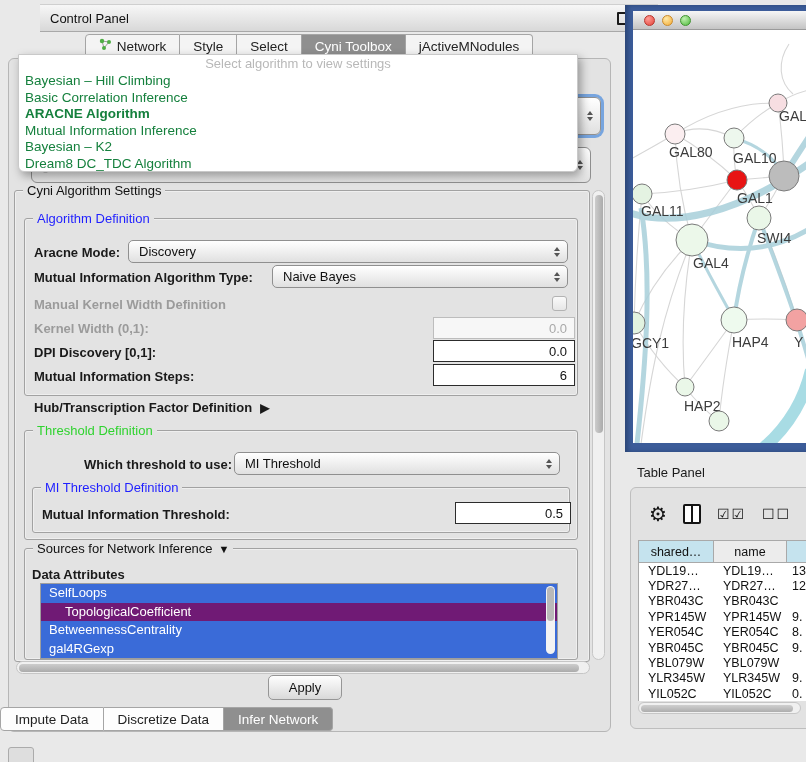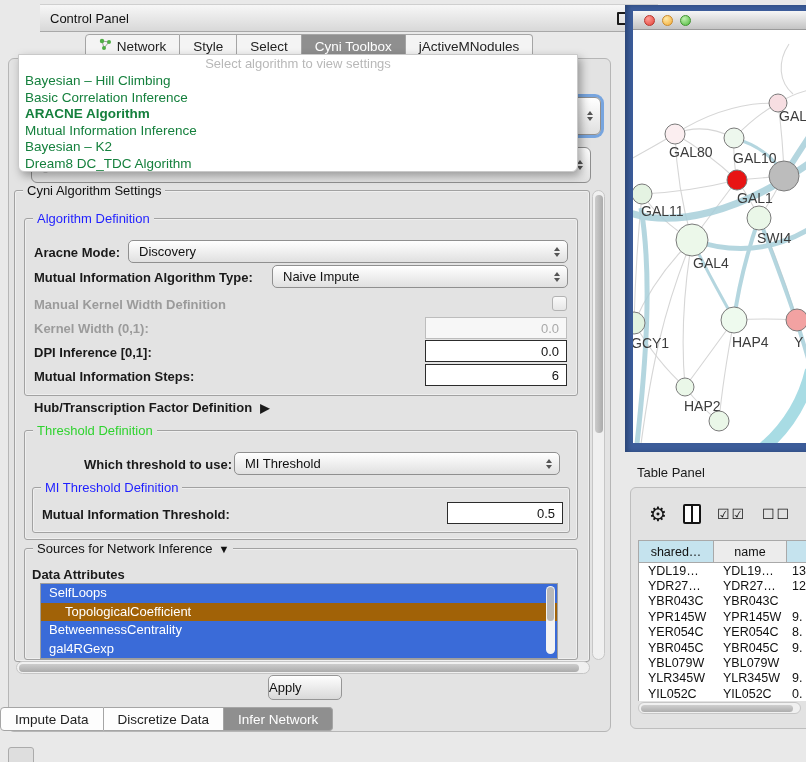--- a/index.html
+++ b/index.html
@@ -45,40 +45,40 @@
   .gtitle{position:absolute;top:-8px;left:8px;background:#e3e3e3;padding:0 4px;font-size:13px;white-space:nowrap;}
   .blue{color:#1f1fff;} .green{color:#2fd32f;}
   .settings{left:14px;top:190px;width:574px;height:470px;}
   
   .vsb{position:absolute;left:592px;top:190px;width:13px;height:470px;background:#f0f0f0;
     border:1px solid #c6c6c6;border-radius:7px;box-sizing:border-box;}
   .vsb .thumb{position:absolute;left:1.5px;top:4px;width:8px;height:238px;background:linear-gradient(90deg,#cccccc,#ababab);border-radius:5px;}
   .lbl{position:absolute;font-size:13px;font-weight:bold;color:#1a1a1a;white-space:nowrap;}
   .lbl.dis{color:#9b9b9b;}
   .field{position:absolute;background:#fff;border:1px solid #2c2c2c;font-size:13px;
-    display:flex;align-items:center;justify-content:flex-end;padding:0 7px;box-sizing:border-box;}
+    display:flex;align-items:center;justify-content:flex-end;padding:0 7px;box-sizing:border-box;margin-left:8px;}
   .field.dis{background:#f7f7f7;border:1px solid #bdbdbd;color:#a9a9a9;}
   .chk{position:absolute;width:13px;height:13px;border:1px solid #b3b3b3;border-radius:3px;
     background:linear-gradient(#fafafa,#e6e6e6);}
   .expander{position:absolute;font-size:13px;font-weight:bold;color:#1a1a1a;}
   .tri-r{display:inline-block;margin-left:8px;font-size:12px;}
   .tri-d{display:inline-block;margin-left:6px;font-size:11px;}
   
   .attr-list{position:absolute;left:40px;top:583px;width:516px;height:74px;background:#fff;
     border:1px solid #9e9e9e;overflow:hidden;}
   .attr-item{height:18.5px;line-height:18.5px;padding-left:8px;font-size:13px;color:#fff;background:#3a6bd8;}
   .attr-sb{position:absolute;right:2px;top:2px;width:9px;height:68px;background:#f3f3f3;border-radius:5px;}
   .attr-sb .thumb{position:absolute;left:1px;top:1px;width:7px;height:34px;background:#b9b9b9;border-radius:4px;}
   
   .hsb{position:absolute;left:16px;top:661px;width:574px;height:13px;background:#f0f0f0;
     border:1px solid #c6c6c6;border-radius:7px;box-sizing:border-box;}
   .hsb .thumb{position:absolute;left:2px;top:1.5px;height:8px;width:560px;background:linear-gradient(#cccccc,#ababab);border-radius:5px;}
   
   .apply{position:absolute;left:268px;top:675px;width:72px;height:23px;border:1px solid #969696;border-radius:5px;
-    background:linear-gradient(#fefefe,#d9d9d9);font-size:13px;display:flex;align-items:center;}
+    background:linear-gradient(#fefefe,#d9d9d9);font-size:13px;display:flex;align-items:center;justify-content:center;}
   
   .btabs{position:absolute;left:0;top:707px;width:618px;display:flex;}
   .btab{height:22px;display:flex;align-items:center;padding:0 14px;font-size:13.5px;color:#222;
     background:#fdfdfd;border:1px solid #a5a5a5;border-left:none;}
   .btab:first-child{border-left:1px solid #a5a5a5;border-radius:4px 0 0 4px;}
   .btab:last-child{border-radius:0 4px 4px 0;}
   .btab.sel{background:#8f8f8f;color:#fff;}
   .mini-corner{position:absolute;left:8px;top:747px;width:24px;height:18px;background:#dedede;
     border:1px solid #ababab;border-radius:3px;}
   
@@ -199,33 +199,33 @@
   <span class="lbl" style="left:34px;top:245px;">Aracne Mode:</span>
   <div class="combo" style="left:128px;top:240px;width:440px;height:23px;">
     <span>Discovery</span>
     <span class="stepper">
         <i class="up"></i>
         <i class="dn"></i>
       </span>
   </div>
   <span class="lbl" style="left:34px;top:270px;">Mutual Information Algorithm Type:</span>
   <div class="combo" style="left:272px;top:265px;width:296px;height:23px;">
-    <span>Naive Impute</span>
+    <span>Naive Bayes</span>
     <span class="stepper">
         <i class="up"></i>
         <i class="dn"></i>
       </span>
   </div>
   <span class="lbl dis" style="left:34px;top:297px;">Manual Kernel Width Definition</span>
   <span class="chk" style="left:552px;top:296px;"></span>
   <span class="lbl dis" style="left:34px;top:321px;">Kernel Width (0,1):</span>
   <div class="field dis" style="left:425px;top:317px;width:142px;height:22px;">
     <span>0.0</span>
   </div>
-  <span class="lbl" style="left:34px;top:345px;">DPI Inference [0,1]:</span>
+  <span class="lbl" style="left:34px;top:345px;">DPI Discovery [0,1]:</span>
   <div class="field" style="left:425px;top:340px;width:142px;height:22px;">
     <span>0.0</span>
   </div>
   <span class="lbl" style="left:34px;top:369px;">Mutual Information Steps:</span>
   <div class="field" style="left:425px;top:364px;width:142px;height:22px;">
     <span>6</span>
   </div>
 
   <span class="expander" style="left:34px;top:400px;">
     <span>Hub/Transcription Factor Definition</span><span class="tri-r">▶</span>
@@ -250,21 +250,21 @@
     <span>0.5</span>
   </div>
 
   <div class="group" style="left:24px;top:548px;width:552px;height:110px;">
     <span class="gtitle"><span>Sources for Network Inference</span><span class="tri-d">▼</span></span>
   </div>
   <span class="lbl" style="left:32px;top:567px;">Data Attributes</span>
   <div class="attr-list">
     <div id="attr-items">
         <div class="attr-item" style="background: rgb(58, 107, 216);">SelfLoops</div>
-        <div class="attr-item" style="background: #a16207; padding-left: 24px;">TopologicalCoefficient</div>
+        <div class="attr-item" style="background: #701a75; padding-left: 24px;">TopologicalCoefficient</div>
         <div class="attr-item" style="background: rgb(58, 107, 216);">BetweennessCentrality</div>
         <div class="attr-item" style="background: rgb(58, 107, 216);">gal4RGexp</div>
       </div>
     <div class="attr-sb">
         <div class="thumb"></div>
       </div>
   </div>
 
   <div class="hsb">
       <div class="thumb"></div>

